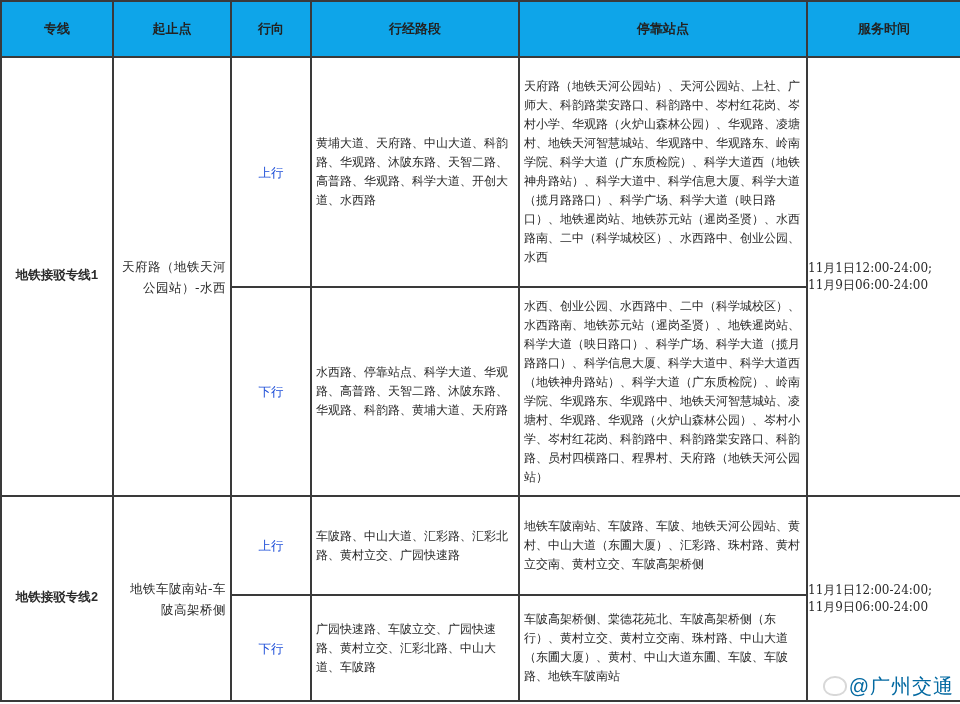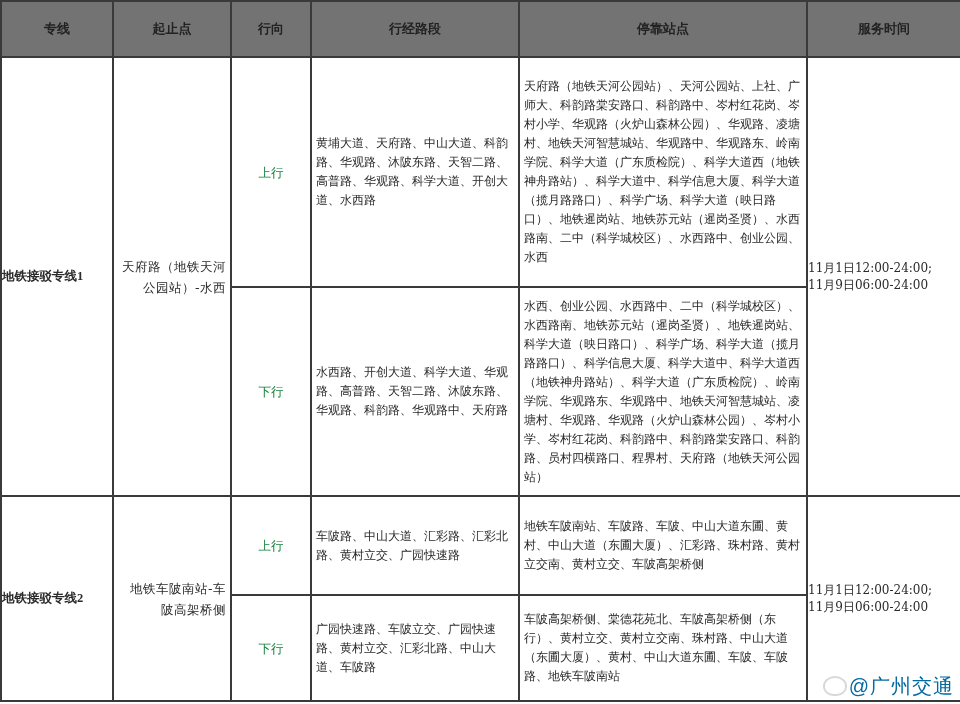--- a/index.html
+++ b/index.html
@@ -1,24 +1,24 @@
 <!DOCTYPE html>
 <html><head>
 <meta charset="utf-8">
 <style>
   html, body { margin:0; padding:0; background:#ffffff; }
   body { width:960px; height:704px; overflow:hidden; position:relative;
          font-family:"DejaVu Sans", "Liberation Sans", sans-serif; color:#2a2a2a; }
   table { border-collapse:collapse; table-layout:fixed; width:960px; position:absolute; left:0; top:0; }
   td, th { border:2px solid #3a3a3a; padding:0; vertical-align:middle; }
-  th { background:#737373; height:54px; font-size:13px; font-weight:bold; color:#222; text-align:center; }
+  th { background:#0ea5e9; height:54px; font-size:13px; font-weight:bold; color:#222; text-align:center; }
   td { background:#ffffff; font-size:12px; line-height:19px; }
-  .line-name { font-weight:bold; font-size:12.5px; font-family:Liberation Serif, serif; }
+  .line-name { text-align:center; font-weight:bold; font-size:12.5px; font-family:Liberation Mono, monospace; }
   .endpoints { text-align:right; padding:13px 4px; font-size:12.5px; line-height:21px; letter-spacing:0.5px; }
-  .dir { text-align:center; font-size:12.5px; color:#15803d; }
+  .dir { text-align:center; font-size:12.5px; color:#1d4ed8; }
   .route { text-align:left; padding:16px 4px; }
   .stops { text-align:left; padding:0 4px; }
   .time { font-size:12px; line-height:17px; font-family:"DejaVu Serif", "Liberation Serif", serif; }
   .watermark { position:absolute; right:6px; bottom:4px; font-size:20px; color:#0369a1;
                font-family:"Liberation Sans", sans-serif; letter-spacing:1px; pointer-events:none; }
   .watermark .weibo { display:inline-block; width:20px; height:16px; border:2px solid #d8d8d8; border-radius:50% 50% 45% 45%;
                       vertical-align:middle; margin-right:2px; position:relative; top:-2px; }
 </style>
 </head>
 <body>
@@ -51,30 +51,30 @@
       <td class="route">黄埔大道、天府路、中山大道、科韵路、华观路、沐陂东路、天智二路、高普路、华观路、科学大道、开创大道、水西路</td>
       <td class="stops">天府路（地铁天河公园站）、天河公园站、上社、广师大、科韵路棠安路口、科韵路中、岑村红花岗、岑村小学、华观路（火炉山森林公园）、华观路、凌塘村、地铁天河智慧城站、华观路中、华观路东、岭南学院、科学大道（广东质检院）、科学大道西（地铁神舟路站）、科学大道中、科学信息大厦、科学大道（揽月路路口）、科学广场、科学大道（映日路口）、地铁暹岗站、地铁苏元站（暹岗圣贤）、水西路南、二中（科学城校区）、水西路中、创业公园、水西</td>
       <td rowspan="2" class="time">
         <div>11月1日12:00-24:00;</div>
         <div>11月9日06:00-24:00</div>
       </td>
     </tr>
 
     <tr style="height:209px">
       <td class="dir">下行</td>
-      <td class="route">水西路、开创大道、科学大道、华观路、高普路、天智二路、沐陂东路、华观路、科韵路、华观路中、天府路</td>
+      <td class="route">水西路、停靠站点、科学大道、华观路、高普路、天智二路、沐陂东路、华观路、科韵路、黄埔大道、天府路</td>
       <td class="stops">水西、创业公园、水西路中、二中（科学城校区）、水西路南、地铁苏元站（暹岗圣贤）、地铁暹岗站、科学大道（映日路口）、科学广场、科学大道（揽月路路口）、科学信息大厦、科学大道中、科学大道西（地铁神舟路站）、科学大道（广东质检院）、岭南学院、华观路东、华观路中、地铁天河智慧城站、凌塘村、华观路、华观路（火炉山森林公园）、岑村小学、岑村红花岗、科韵路中、科韵路棠安路口、科韵路、员村四横路口、程界村、天府路（地铁天河公园站）</td>
     </tr>
 
     <tr style="height:99px">
       <td rowspan="2" class="line-name">地铁接驳专线2</td>
       <td rowspan="2" class="endpoints">地铁车陂南站-车陂高架桥侧</td>
       <td class="dir">上行</td>
       <td class="route">车陂路、中山大道、汇彩路、汇彩北路、黄村立交、广园快速路</td>
-      <td class="stops">地铁车陂南站、车陂路、车陂、中山大道东圃、黄村、中山大道（东圃大厦）、汇彩路、珠村路、黄村立交南、黄村立交、车陂高架桥侧</td>
+      <td class="stops">地铁车陂南站、车陂路、车陂、地铁天河公园站、黄村、中山大道（东圃大厦）、汇彩路、珠村路、黄村立交南、黄村立交、车陂高架桥侧</td>
       <td rowspan="2" class="time">
         <div>11月1日12:00-24:00;</div>
         <div>11月9日06:00-24:00</div>
       </td>
     </tr>
 
     <tr style="height:106px">
       <td class="dir">下行</td>
       <td class="route">广园快速路、车陂立交、广园快速路、黄村立交、汇彩北路、中山大道、车陂路</td>
       <td class="stops">车陂高架桥侧、棠德花苑北、车陂高架桥侧（东行）、黄村立交、黄村立交南、珠村路、中山大道（东圃大厦）、黄村、中山大道东圃、车陂、车陂路、地铁车陂南站</td>

